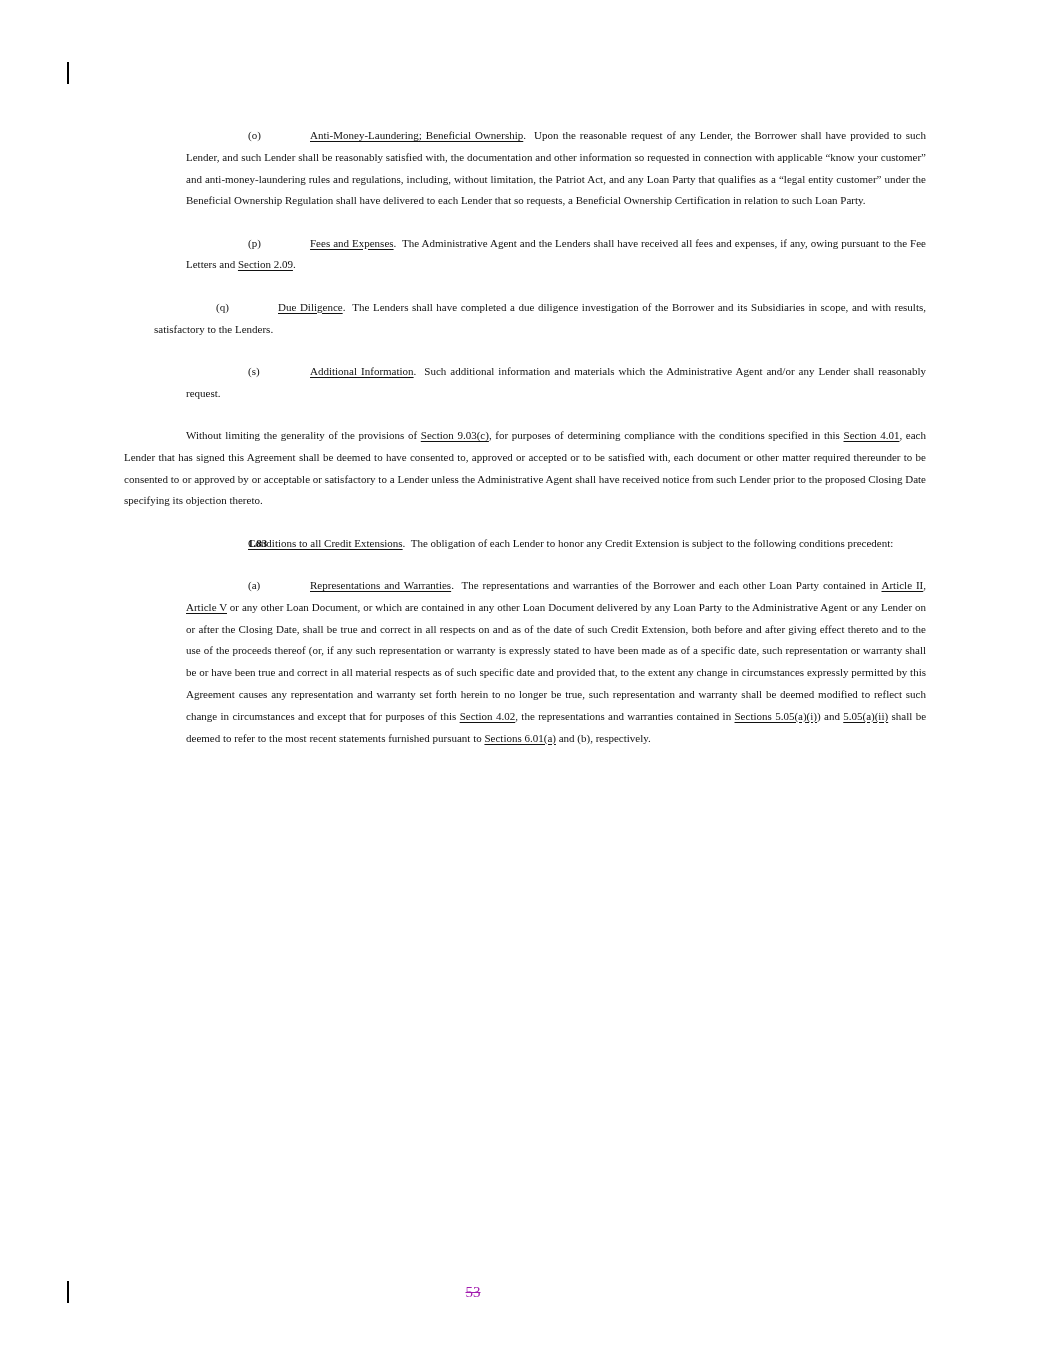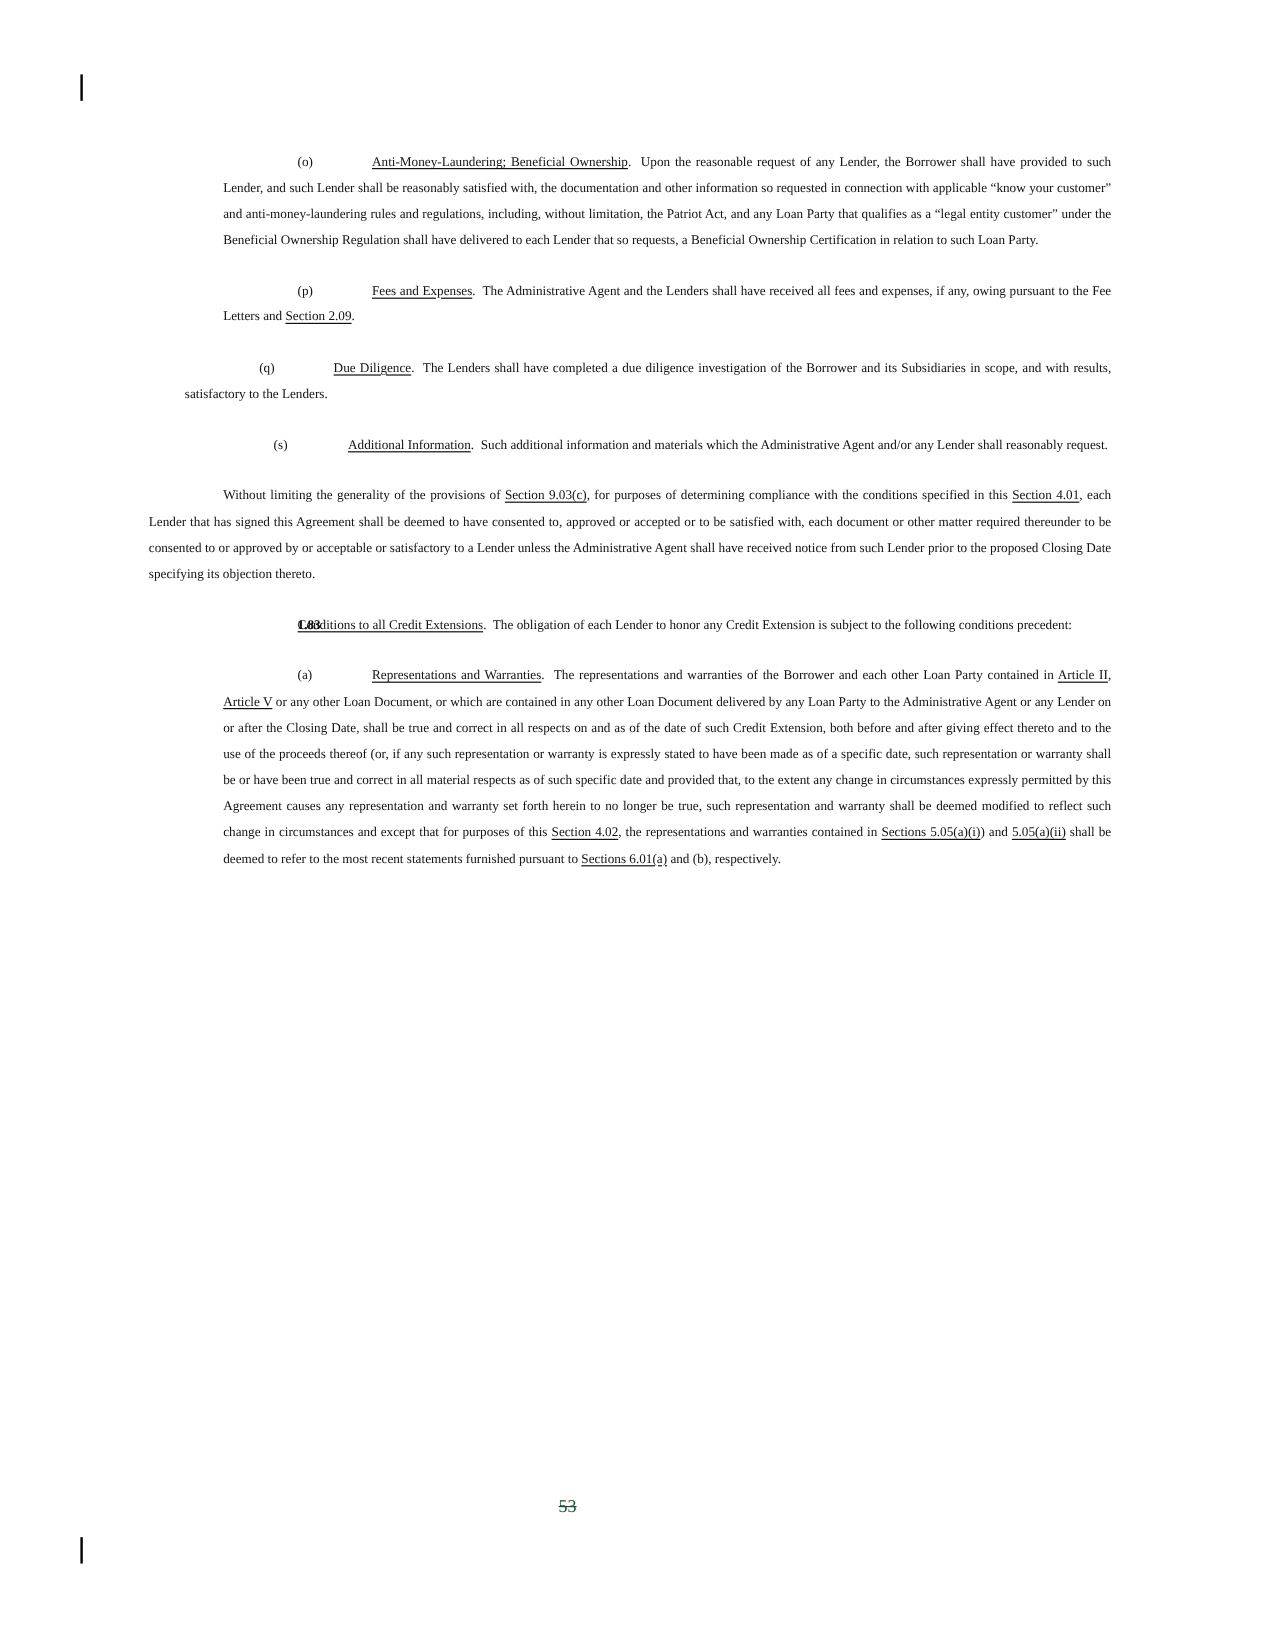--- a/index.html
+++ b/index.html
@@ -9,22 +9,22 @@
   .bar.top { top: 62px; }
   .bar.bottom { top: 1281px; }
   .page { position: absolute; left: 124px; top: 125px; width: 802px; }
   .para { font-size: 11px; line-height: 21.8px; text-align: justify; margin: 0 0 20.5px 0; }
   .sub { margin-left: 62px; }
   .sub { text-indent: 0; }
   .full { text-indent: 62px; }
   u { text-decoration: underline; text-underline-offset: 2px; }
   .hd { font-weight: normal; }
   .num { display: inline-block; width: 62px; font-weight: bold; }
-  .pgnum { position: absolute; top: 1248px; left: 0; width: 946px; text-align: center;
-           color: #14532d; font-size: 15px; text-decoration: line-through; }
+  .pgnum { position: absolute; top: 1284px; left: 0; width: 946px; text-align: center;
+           color: #a21caf; font-size: 15px; text-decoration: line-through; }
 </style>
 </head>
 <body>
 
 <div class="bar top"></div>
 <div class="bar bottom"></div>
 
 <div class="page">
 
   <p class="para sub" style="text-indent:62px;margin-left:62px;">
@@ -33,21 +33,21 @@
 
   <p class="para" style="text-indent:62px;margin-left:62px;">
     <span style="display:inline-block;width:62px;text-indent:0;">(p)</span><u>Fees and Expenses</u>.&nbsp; <span>The Administrative Agent and the Lenders shall have received all fees and expenses, if any, owing pursuant to the Fee Letters and </span><u>Section 2.09</u><span>.</span>
   </p>
 
   <p class="para" style="text-indent:62px;margin-left:30px;">
     <span style="display:inline-block;width:62px;text-indent:0;">(q)</span><u>Due Diligence</u>.&nbsp; <span>The Lenders shall have completed a due diligence investigation of the Borrower and its Subsidiaries in scope, and with results, satisfactory to the Lenders.</span>
   </p>
 
 
-  <p class="para" style="text-indent:62px;margin-left:42px;">
+  <p class="para" style="text-indent:62px;margin-left:62px;">
     <span style="display:inline-block;width:62px;text-indent:0;">(s)</span><u>Additional Information</u>.&nbsp; <span>Such additional information and materials which the Administrative Agent and/or any Lender shall reasonably request.</span>
   </p>
 
   <p class="para full">
     <span>Without limiting the generality of the provisions of </span><u>Section 9.03(c)</u><span>, for purposes of determining compliance with the conditions specified in this </span><u>Section 4.01</u><span>, each Lender that has signed this Agreement shall be deemed to have consented to, approved or accepted or to be satisfied with, each document or other matter required thereunder to be consented to or approved by or acceptable or satisfactory to a Lender unless the Administrative Agent shall have received notice from such Lender prior to the proposed Closing Date specifying its objection thereto.</span>
   </p>
 
   <p class="para full">
     <span class="num">1.83</span><u class="hd">Conditions to all Credit Extensions</u>.&nbsp; <span>The obligation of each Lender to honor any Credit Extension is subject to the following conditions precedent:</span>
   </p>

